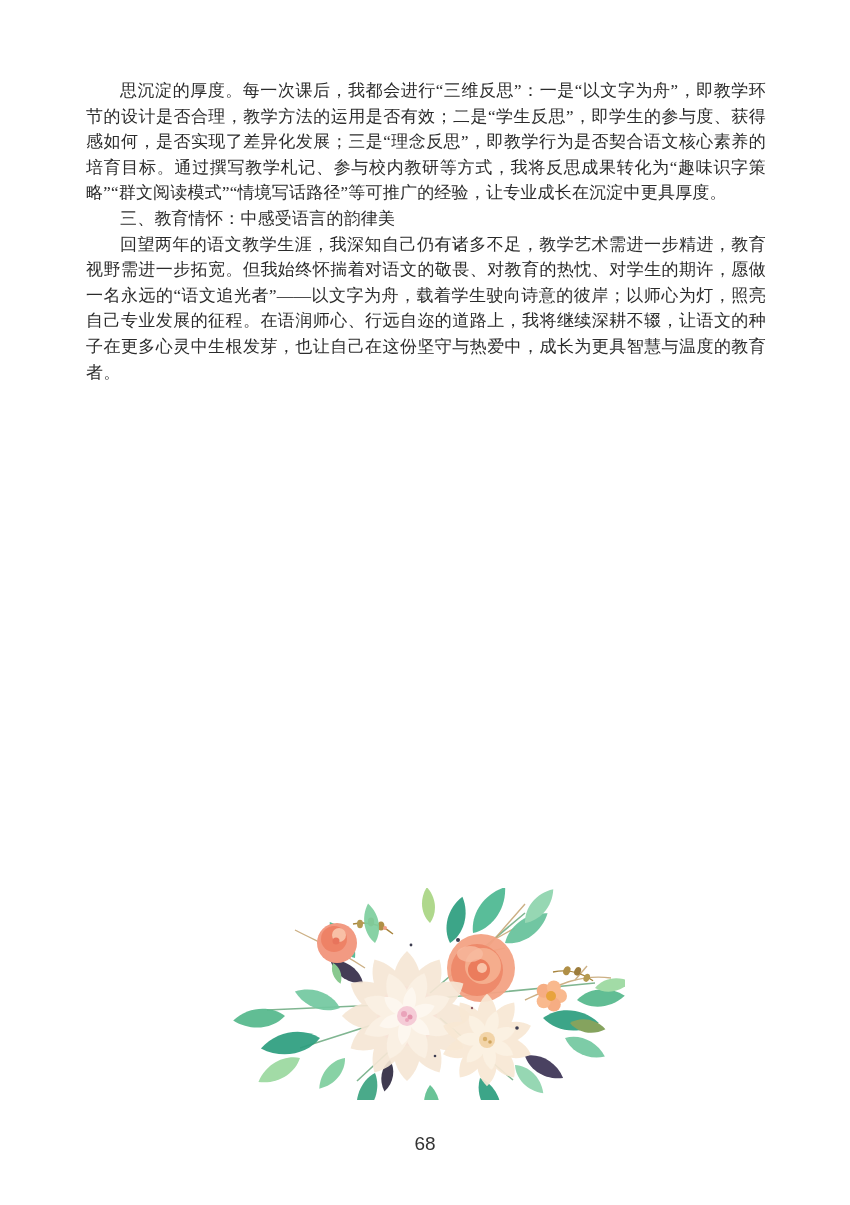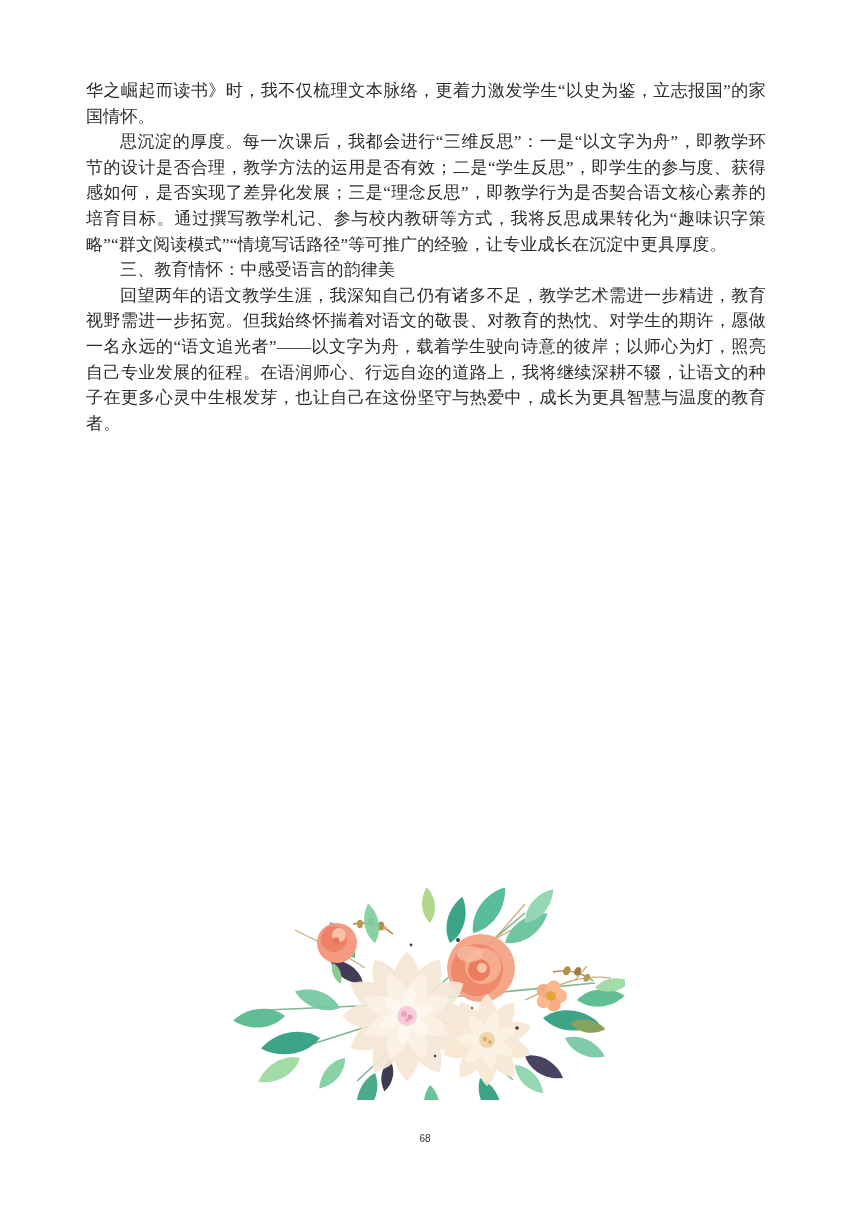--- a/index.html
+++ b/index.html
@@ -40,31 +40,30 @@
     width: 400px;
     height: 212px;
   }
   .page-number {
     position: absolute;
     top: 1133px;
     left: 0;
     width: 100%;
     text-align: center;
     font-family: "Liberation Sans", "DejaVu Sans", sans-serif;
-    font-size: 10px;
+    font-size: 19px;
     color: #333333;
   }
 </style>
 </head>
 <body>
 
 <div class="page">
 
   <div class="text-block">
-    <p class="para no-indent">华之崛起而读书》时，我不仅梳理文本脉络，更着力激发学生“以史为鉴，立志报国”的家国情怀。</p>
     <p class="para">思沉淀的厚度。每一次课后，我都会进行“三维反思”：一是“以文字为舟”，即教学环节的设计是否合理，教学方法的运用是否有效；二是“学生反思”，即学生的参与度、获得感如何，是否实现了差异化发展；三是“理念反思”，即教学行为是否契合语文核心素养的培育目标。通过撰写教学札记、参与校内教研等方式，我将反思成果转化为“趣味识字策略”“群文阅读模式”“情境写话路径”等可推广的经验，让专业成长在沉淀中更具厚度。</p>
     <p class="para section-heading">三、教育情怀：中感受语言的韵律美</p>
     <p class="para">回望两年的语文教学生涯，我深知自己仍有诸多不足，教学艺术需进一步精进，教育视野需进一步拓宽。但我始终怀揣着对语文的敬畏、对教育的热忱、对学生的期许，愿做一名永远的“语文追光者”——以文字为舟，载着学生驶向诗意的彼岸；以师心为灯，照亮自己专业发展的征程。在语润师心、行远自迩的道路上，我将继续深耕不辍，让语文的种子在更多心灵中生根发芽，也让自己在这份坚守与热爱中，成长为更具智慧与温度的教育者。</p>
   </div>
 
   <div class="flower-wrap">
     <svg width="400" height="212" viewBox="0 0 400 212" xmlns="http://www.w3.org/2000/svg">
       <defs>
         <path id="lf" d="M0 0 C9 -10 10 -27 0 -40 C-10 -27 -9 -10 0 0 Z"></path>
         <path id="pt" d="M0 0 C11 -9 13 -30 0 -42 C-13 -30 -11 -9 0 0 Z"></path>

